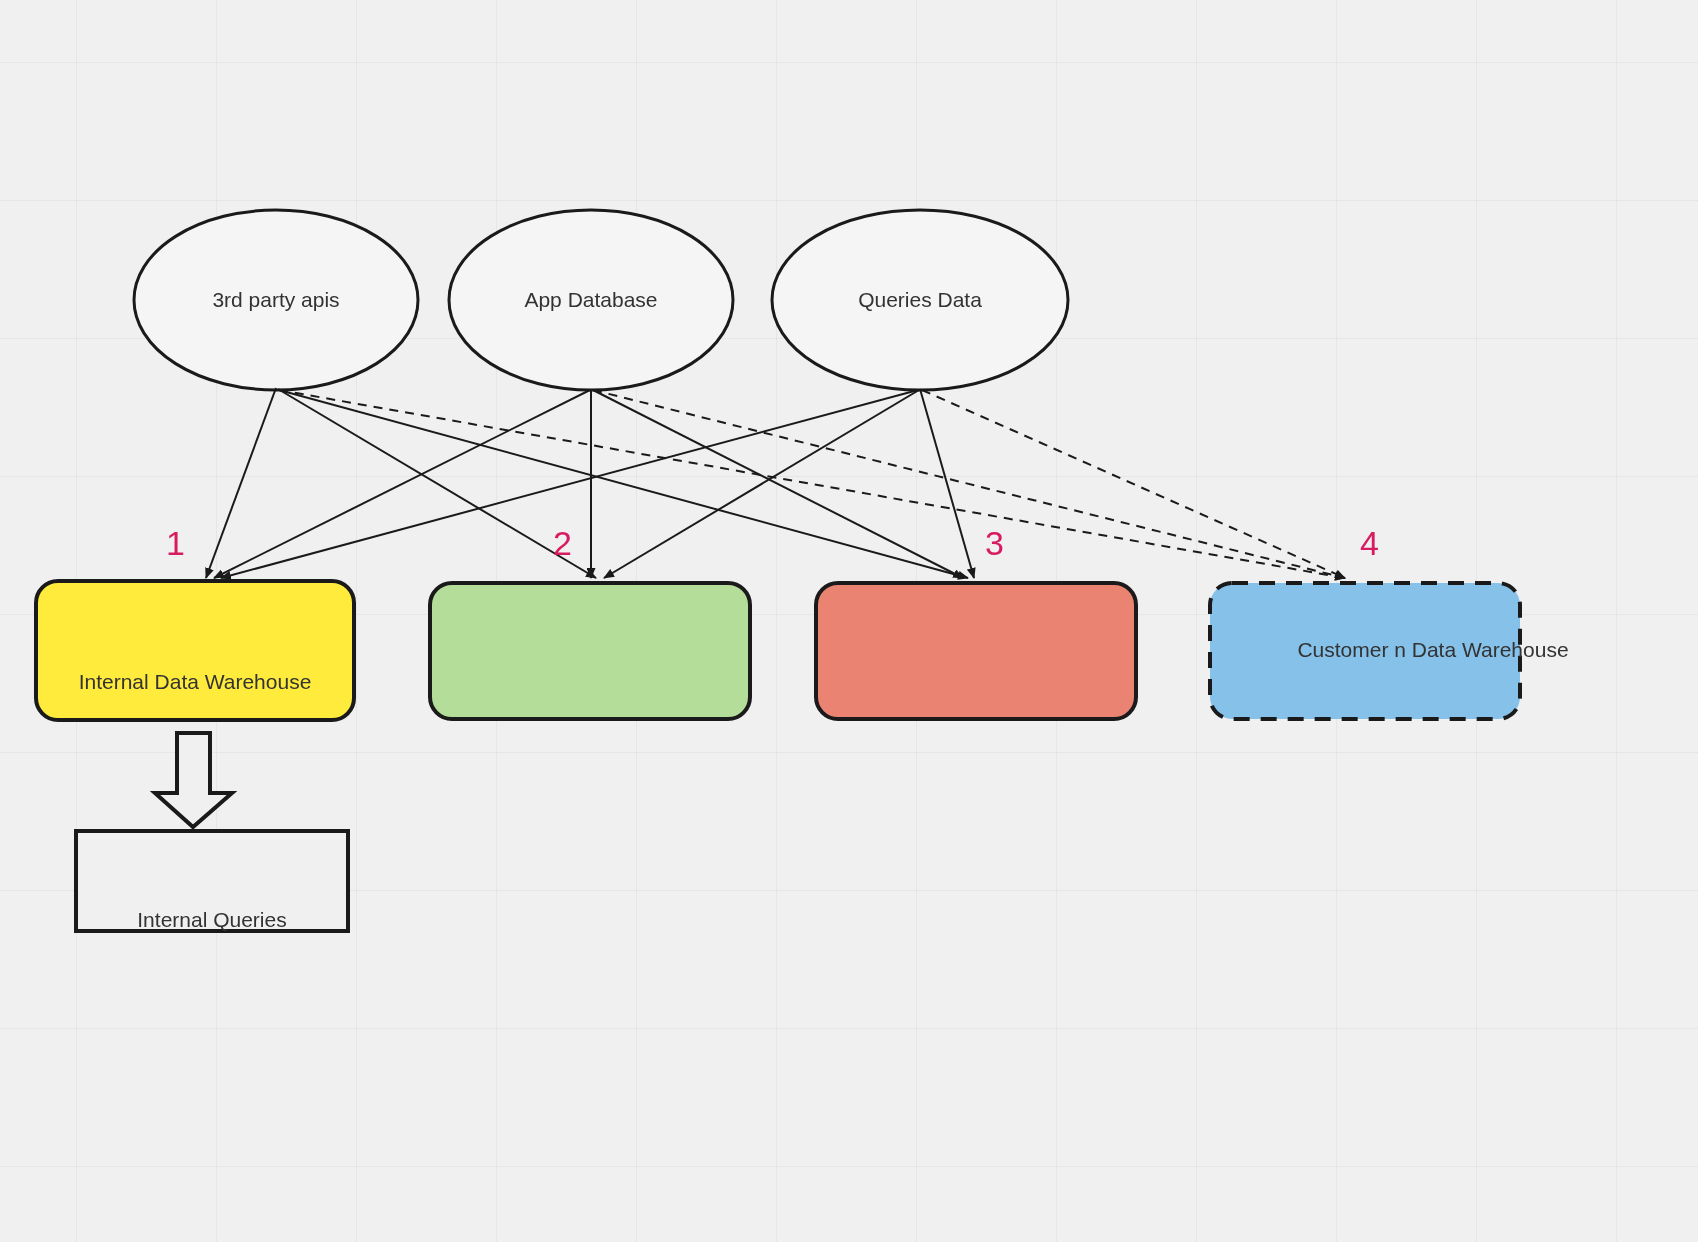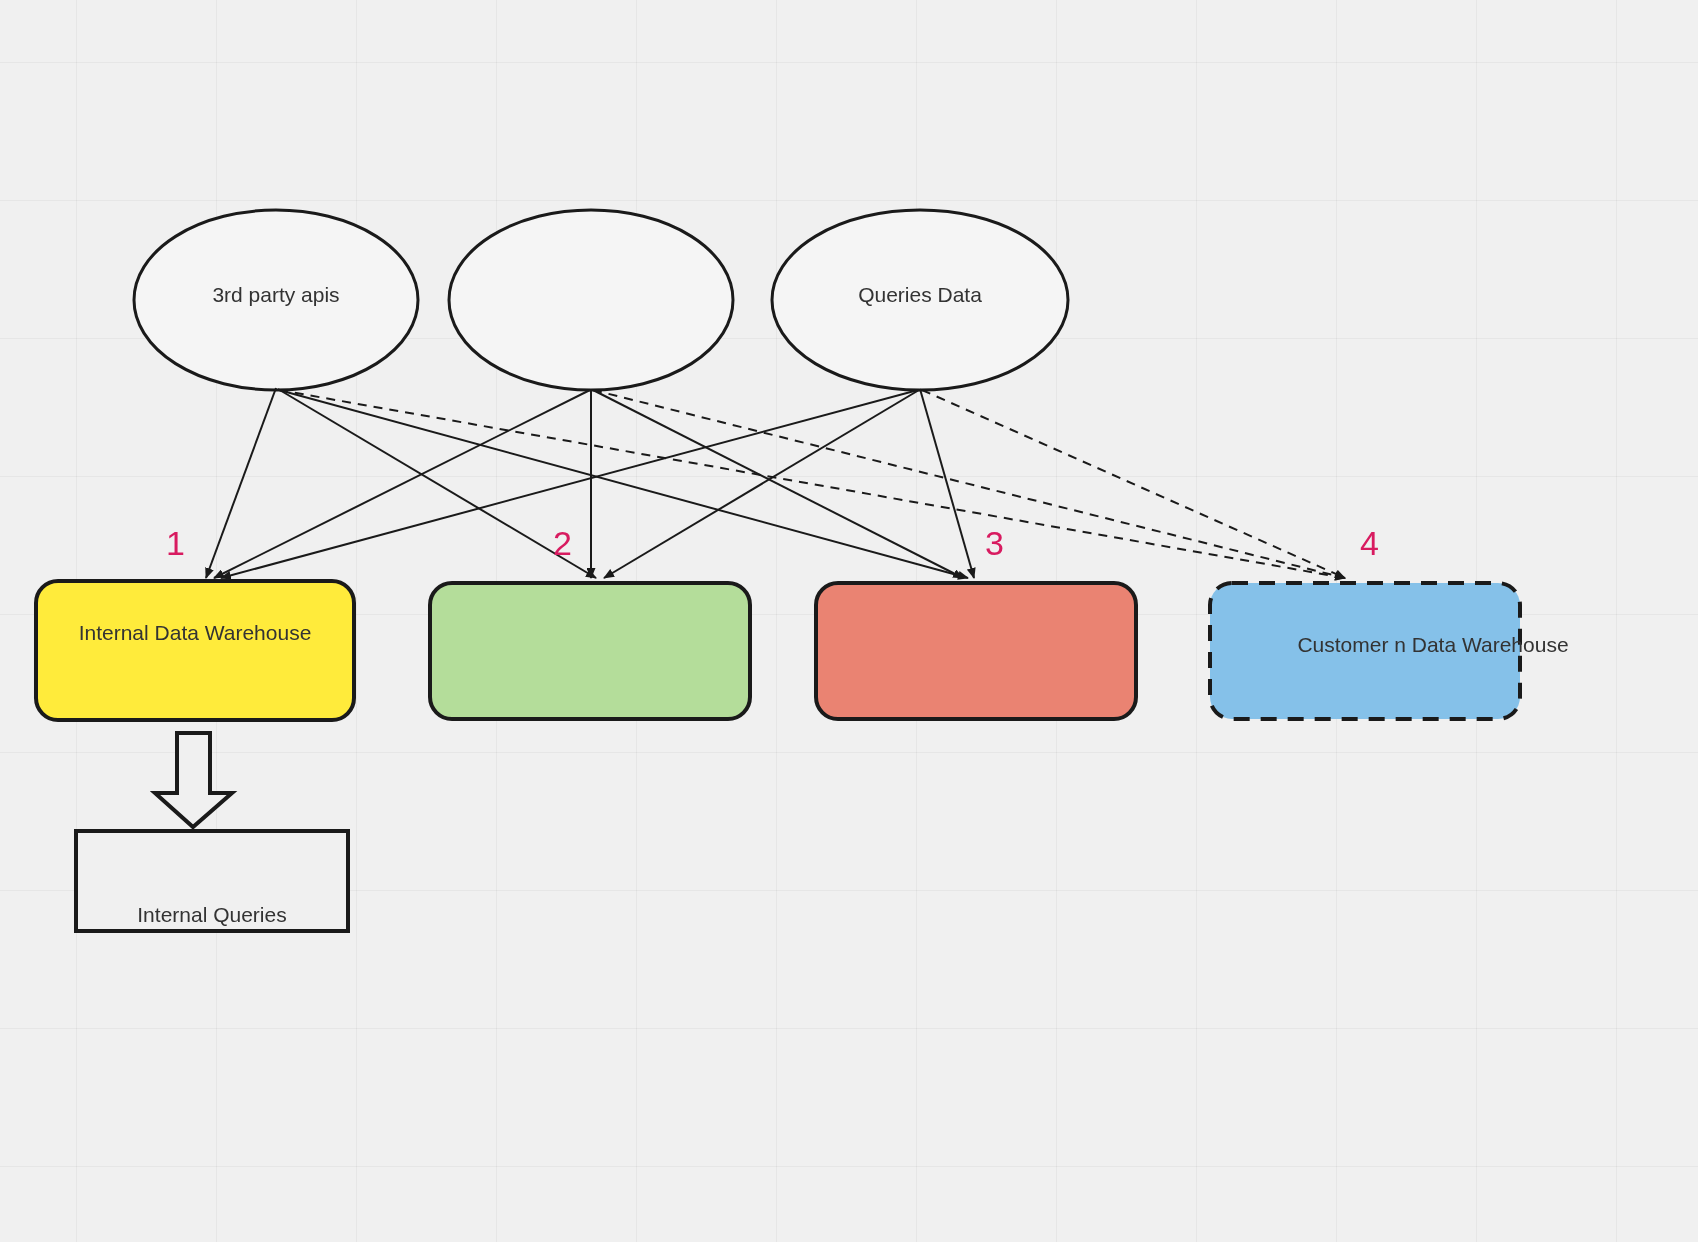--- a/index.html
+++ b/index.html
@@ -26,21 +26,21 @@
   #diagram-svg {
     position: absolute;
     left: 0;
     top: 0;
     width: 1698px;
     height: 1242px;
   }
   .node-label {
     position: absolute;
     display: flex;
-    align-items: flex-start;
+    align-items: center;
     justify-content: center;
     text-align: center;
     color: #333333;
     font-family: "Liberation Sans", sans-serif;
     font-size: 21px;
     line-height: 1.25;
     pointer-events: none;
     white-space: nowrap;
   }
   .step-num {
@@ -90,25 +90,28 @@
     <rect x="1210" y="583" width="310" height="136" rx="22" ry="22" fill="#85c1e9" stroke="#1a1a1a" stroke-width="4" stroke-dasharray="16,11"></rect>
 
     <path d="M177,733 L210,733 L210,793 L232,793 L193,827 L155,793 L177,793 Z" fill="#f0f0f0" stroke="#1a1a1a" stroke-width="4" stroke-linejoin="miter"></path>
 
     <rect x="76" y="831" width="272" height="100" fill="#f0f0f0" stroke="#1a1a1a" stroke-width="4"></rect>
   </svg>
 
   <div class="node-label" style="left:154px; top:282px; width:244px; height:36px;">
     <span>3rd party apis</span>
   </div>
+  <div class="node-label" style="left:469px; top:282px; width:244px; height:36px;">
+    <span>App Database</span>
+  </div>
   <div class="node-label" style="left:798px; top:282px; width:244px; height:36px;">
     <span>Queries Data</span>
   </div>
 
-  <div class="node-label" style="left:36px; top:620px; width:318px; height:36px;">
+  <div class="node-label" style="left:36px; top:664px; width:318px; height:36px;">
     <span>Internal Data Warehouse</span>
   </div>
   <div class="node-label" style="left:1278px; top:632px; width:310px; height:36px;">
     <span>Customer n Data Warehouse</span>
   </div>
 
   <div class="node-label" style="left:76px; top:863px; width:272px; height:36px;margin-top:39px;">
     <span>Internal Queries</span>
   </div>
 

